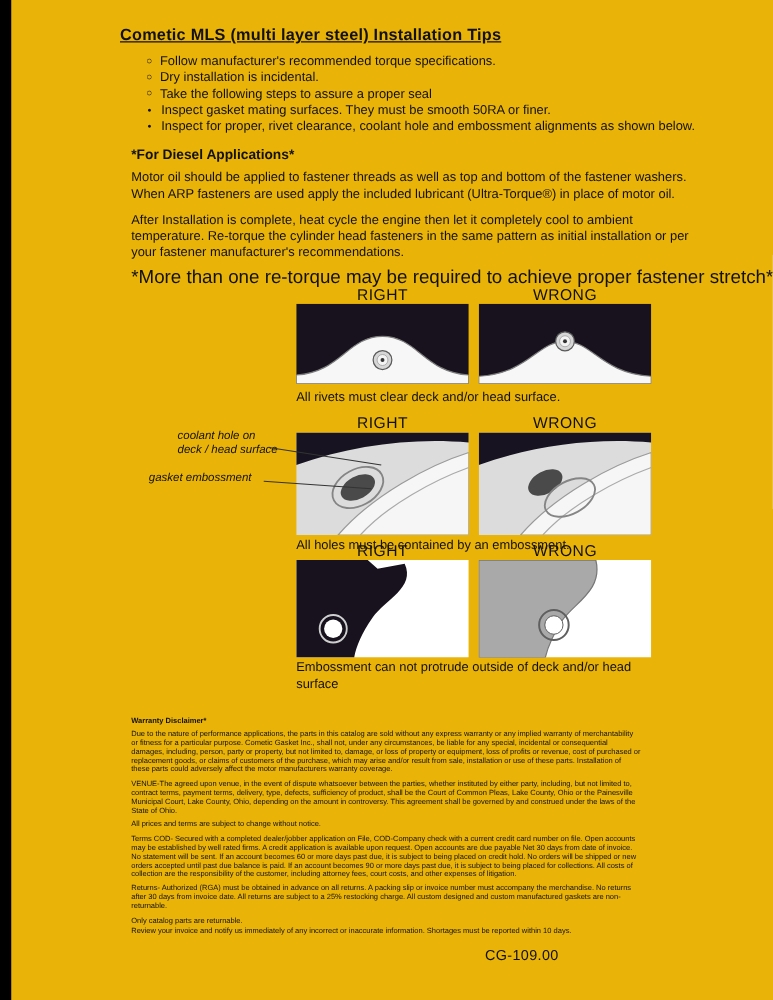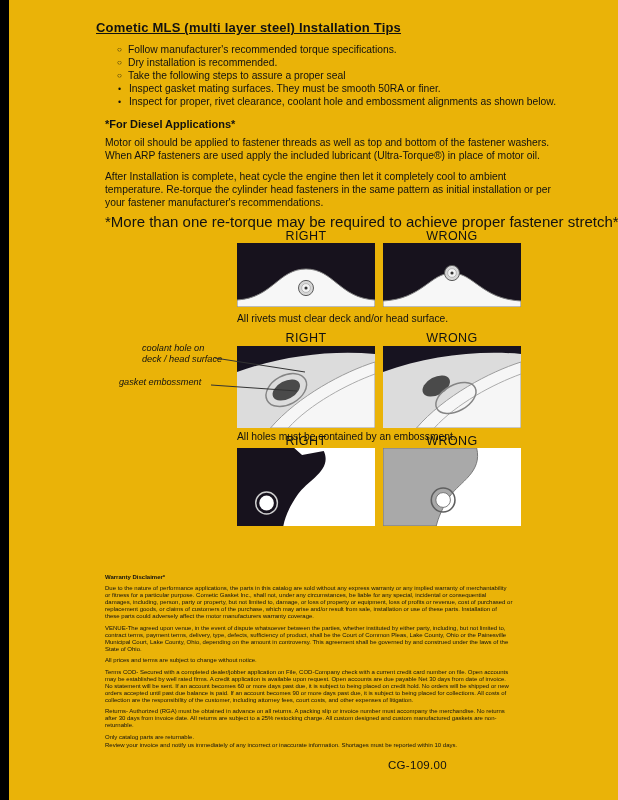--- a/index.html
+++ b/index.html
@@ -54,21 +54,21 @@
 
 <div class="page">
   <div class="scan-edge"></div>
 
   <div class="title">Cometic MLS (multi layer steel) Installation Tips</div>
 
   <div class="tip t1">
     <span class="mk">○</span><span>Follow manufacturer's recommended torque specifications.</span>
   </div>
   <div class="tip t2">
-    <span class="mk">○</span><span>Dry installation is recommended.</span>
+    <span class="mk">○</span><span>Dry installation is incidental.</span>
   </div>
   <div class="tip t3">
     <span class="mk">○</span><span>Take the following steps to assure a proper seal</span>
   </div>
   <div class="subtip s1">
     <span class="mk">•</span><span>Inspect gasket mating surfaces.  They must be smooth 50RA or finer.</span>
   </div>
   <div class="subtip s2">
     <span class="mk">•</span><span>Inspect for proper, rivet clearance, coolant hole and embossment alignments as shown below.</span>
   </div>
@@ -144,20 +144,21 @@
     </svg>
   </div>
   <div class="fig-img fi-right row3-img">
     <svg viewBox="0 0 140 78" preserveAspectRatio="none">
       <rect width="140" height="78" fill="#ffffff"></rect>
       <path d="M0,0 L95,0 C101,24 78,34 68,48 C60,60 56,70 54,78 L0,78 Z" fill="#a9a9a9" stroke="#777" stroke-width="1"></path>
       <circle cx="61" cy="52" r="12" fill="none" stroke="#5f5f5f" stroke-width="1.6"></circle>
       <circle cx="61" cy="52" r="7.4" fill="#ffffff" stroke="#5f5f5f" stroke-width="0.8"></circle>
     </svg>
   </div>
+  <div class="caption cap3">Embossment can not protrude outside of deck and/or head surface</div>
 
   <div class="legal">
     <div class="lh">Warranty Disclaimer*</div>
     <p>Due to the nature of performance applications, the parts in this catalog are sold without any express warranty or any implied warranty of merchantability or fitness for a particular purpose.  Cometic Gasket Inc., shall not, under any circumstances, be liable for any special, incidental or consequential damages, including, person, party or property, but not limited to, damage, or loss of property or equipment, loss of profits or revenue, cost of purchased or replacement goods, or claims of customers of the purchase, which may arise and/or result from sale, installation or use of these parts.  Installation of these parts could adversely affect the motor manufacturers warranty coverage.</p>
     <p>VENUE-The agreed upon venue, in the event of dispute whatsoever between the parties, whether instituted by either party, including, but not limited to, contract terms, payment terms, delivery, type, defects, sufficiency of product, shall be the Court of Common Pleas, Lake County, Ohio or the Painesville Municipal Court, Lake County, Ohio, depending on the amount in controversy. This agreement shall be governed by and construed under the laws of the State of Ohio.</p>
     <p>All prices and terms are subject to change without notice.</p>
     <p>Terms COD- Secured with a completed dealer/jobber application on File, COD-Company check with a current credit card number on file.  Open accounts may be established by well rated firms.  A credit application is available upon request.  Open accounts are due payable Net 30 days from date of invoice.  No statement will be sent.  If an account becomes 60 or more days past due, it is subject to being placed on credit hold.  No orders will be shipped or new orders accepted until past due balance is paid.  If an account becomes 90 or more days past due, it is subject to being placed for collections.  All costs of collection are the responsibility of the customer, including attorney fees, court costs, and other expenses of litigation.</p>
     <p>Returns- Authorized (RGA) must be obtained in advance on all returns.  A packing slip or invoice number must accompany the merchandise.  No returns after 30 days from invoice date.  All returns are subject to a 25% restocking charge.  All custom designed and custom manufactured gaskets are non-returnable.</p>
     <p class="tight">Only catalog parts are returnable.</p>
     <p>Review your invoice and notify us immediately of any incorrect or inaccurate information.  Shortages must be reported within 10 days.</p>

